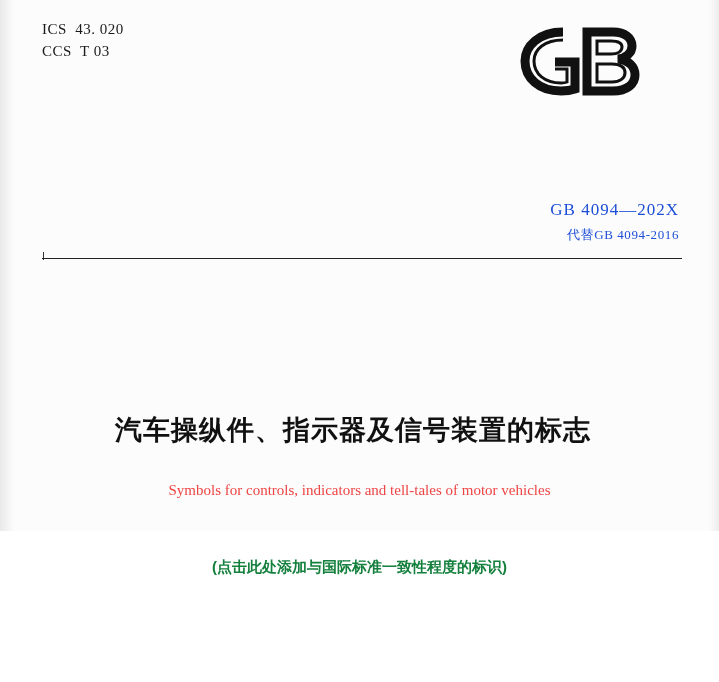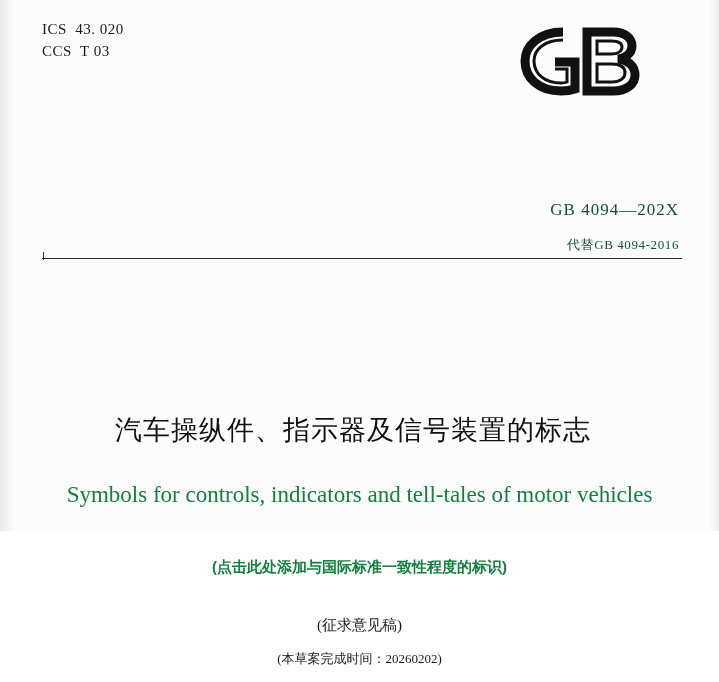--- a/index.html
+++ b/index.html
@@ -64,25 +64,25 @@
 
   
   .std-number {
     position: absolute;
     right: 40px;
     top: 200px;
     text-align: right;
     font-family: "Liberation Serif", serif;
     font-size: 17px;
     letter-spacing: 1px;
-    color: #14532d;
+    color: #1d4ed8;
   }
   .std-number .replaces {
     font-size: 13px;
-    margin-top: 16px;
+    margin-top: 6px;
     letter-spacing: 0.6px;
   }
 
   
   .rule {
     position: absolute;
     left: 42px;
     width: 640px;
     top: 258px;
     border-top: 1.5px solid #222;
@@ -97,34 +97,34 @@
   }
 
   
   .doc-title-cn {
     position: absolute;
     left: 0;
     right: 13px;
     top: 412px;
     text-align: center;
     font-family: "Liberation Sans", sans-serif;
-    font-weight: normal;
+    font-weight: bold;
     font-size: 27px;
     letter-spacing: 1px;
     color: #111;
   }
   .doc-title-en {
     position: absolute;
     left: 0;
     right: 0;
     top: 482px;
     text-align: center;
     font-family: "Liberation Serif", serif;
-    font-size: 23px;
-    color: #15803d;
+    font-size: 15px;
+    color: #ef4444;
   }
   .doc-note {
     position: absolute;
     left: 0;
     right: 0;
     top: 558px;
     text-align: center;
     font-family: "Liberation Sans", sans-serif;
     font-weight: bold;
     font-size: 15px;
@@ -195,16 +195,14 @@
     <div>GB 4094—202X</div>
     <div class="replaces">代替GB 4094-2016</div>
   </div>
 
   <div class="rule-tick"></div>
   <div class="rule"></div>
 
   <div class="doc-title-cn">汽车操纵件、指示器及信号装置的标志</div>
   <div class="doc-title-en">Symbols for controls, indicators and tell-tales of motor vehicles</div>
   <div class="doc-note">(点击此处添加与国际标准一致性程度的标识)</div>
-  <div class="doc-stage">(征求意见稿)</div>
-  <div class="doc-draft-date">(本草案完成时间：20260202)</div>
 
 </div>
 
 </body></html>

